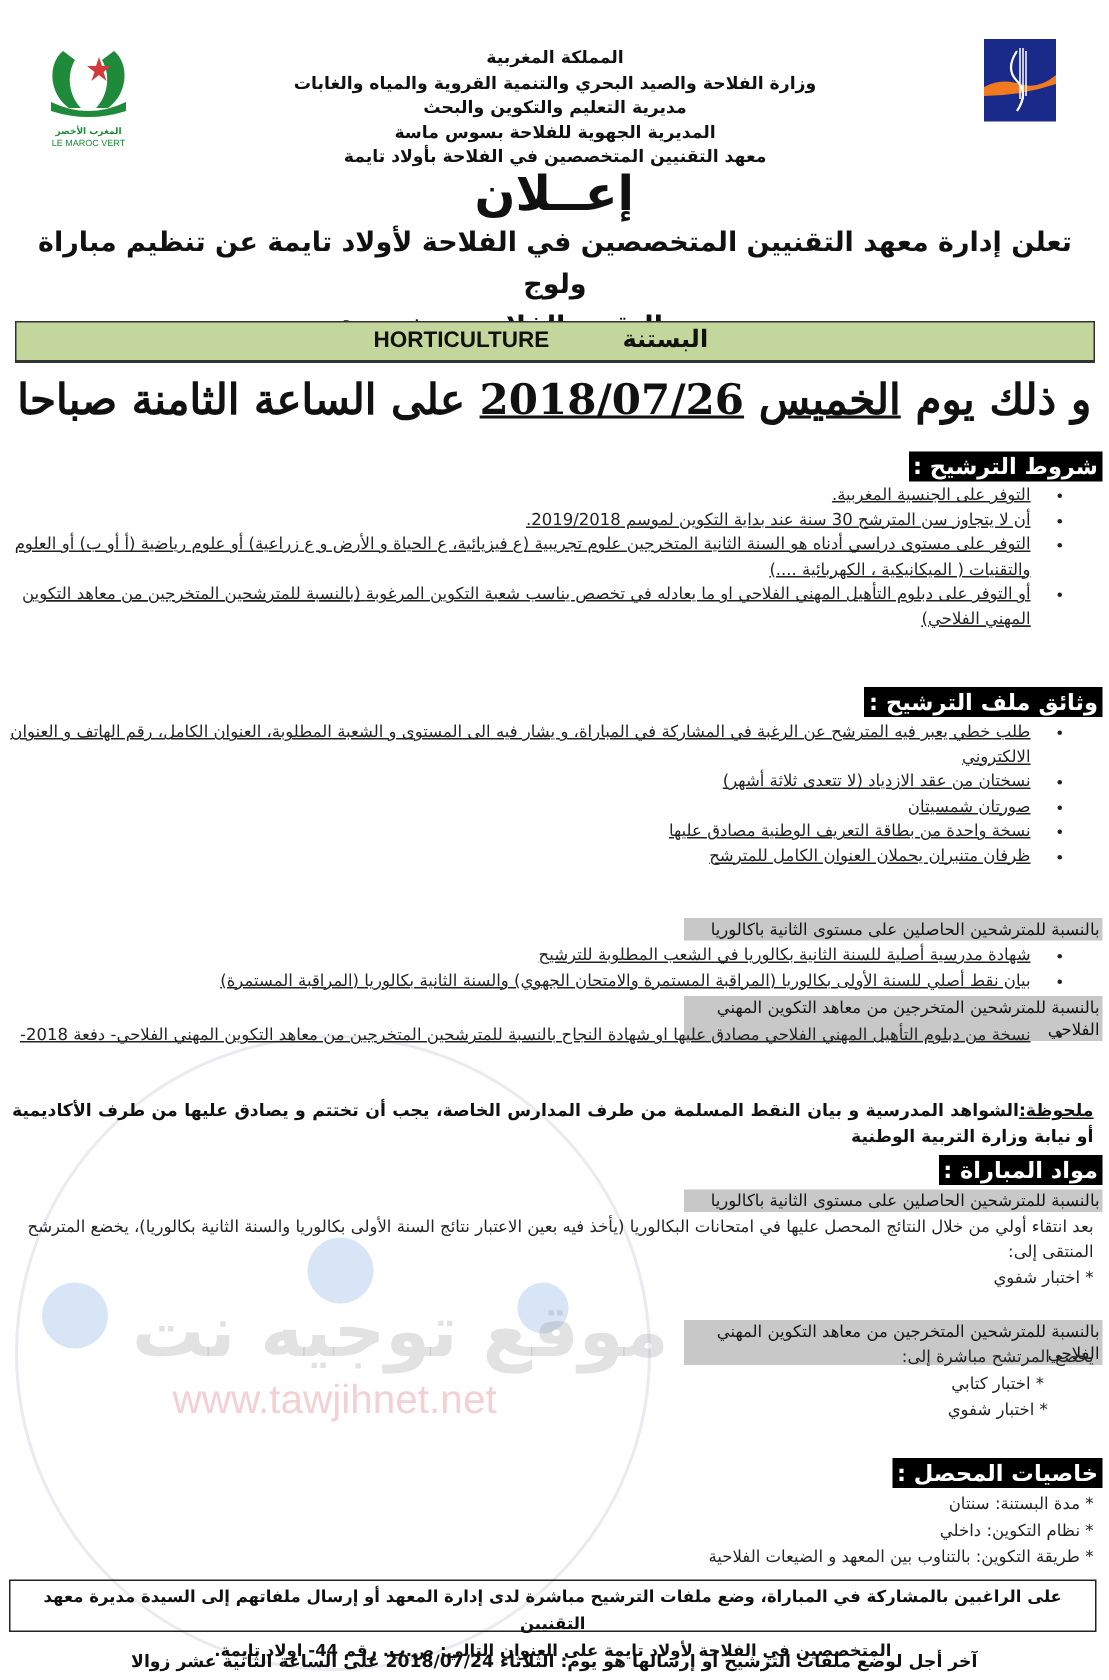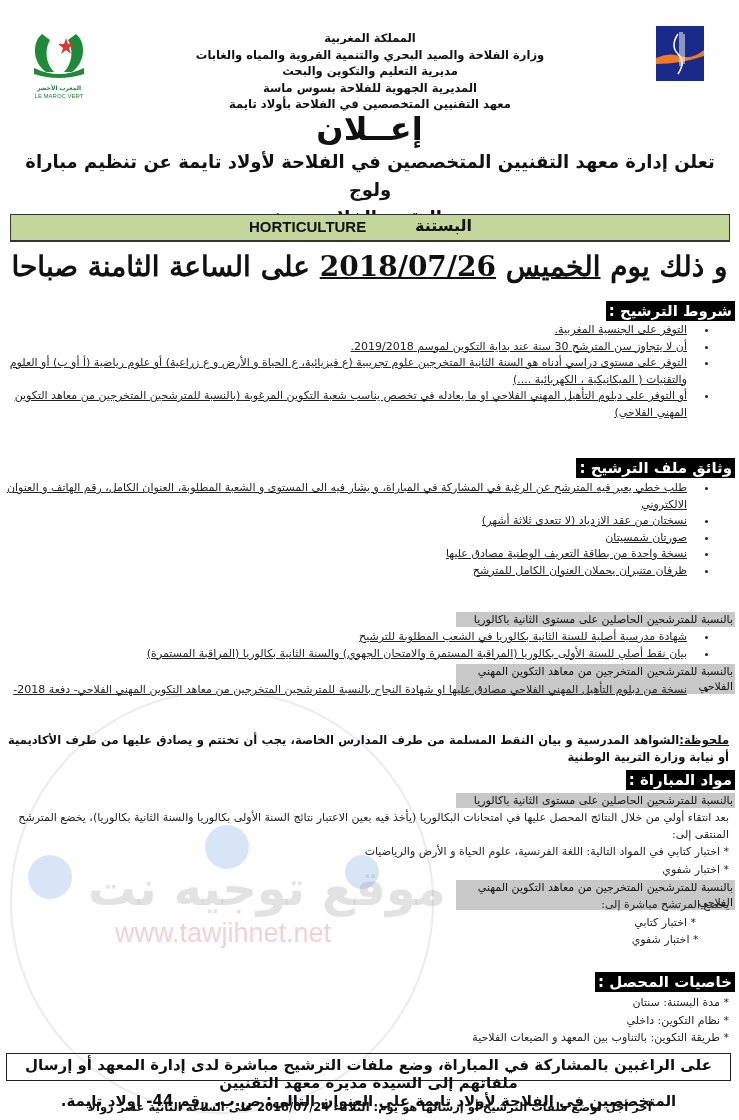--- a/index.html
+++ b/index.html
@@ -15,21 +15,21 @@
   .date-line { position:absolute; top:248px; left:0; width:739px; text-align:center; direction:rtl; font-weight:bold; font-size:28px; line-height:38px; font-family:"DejaVu Serif", serif; }
   .date-line u { text-decoration-thickness:2px; }
   .section-head { position:absolute; right:4px; background:#000; color:#fff; font-weight:bold; font-size:15px; line-height:20px; padding:0 3px; direction:rtl; }
   ul.bul { position:absolute; right:18px; margin:0; padding:0 26px 0 0; direction:rtl; list-style:disc; font-size:11px; line-height:16.5px; color:#222; }
   ul.bul li { padding-right:8px;text-decoration:underline; }
   .u { text-decoration:underline; }
   .grey-band { position:absolute; right:4px; background:#c8c8c8; font-size:11px; line-height:15px; direction:rtl; padding:0 2px; color:#111; }
   .para { position:absolute; right:10px; direction:rtl; font-size:11px; line-height:17px; color:#222; }
   .note { position:absolute; right:10px; left:8px; direction:rtl; font-size:11.5px; line-height:17px; font-weight:bold; color:#111; text-align:justify; }
   .star-list { position:absolute; right:10px; direction:rtl; font-size:11px; line-height:17.5px; color:#222; }
-  .final-box { position:absolute; top:1053px; left:6px; width:725px; height:28px; border:1.5px solid #222; direction:rtl; text-align:center; font-weight:bold; font-size:15px; line-height:18px; padding-top:2px; box-sizing:border-box; }
+  .final-box { position:absolute; top:1053px; left:6px; width:725px; height:35px; border:1.5px solid #222; direction:rtl; text-align:center; font-weight:bold; font-size:11px; line-height:18px; padding-top:2px; box-sizing:border-box; }
   .deadline { position:absolute; top:1098px; left:0; width:739px; text-align:center; direction:rtl; font-weight:bold; font-size:11.5px; line-height:18px; }
   .watermark-circle { position:absolute; left:10px; top:690px; width:420px; height:420px; border-radius:50%; border:2px solid rgba(170,170,200,0.25); }
   .watermark-text { position:absolute; left:88px; top:860px; font-size:48px; font-weight:bold; color:rgba(150,150,150,0.28); direction:rtl; }
   .watermark-url { position:absolute; left:115px; top:918px; font-family:"Liberation Sans", sans-serif; font-size:27px; color:rgba(220,120,130,0.35); }
   .watermark-dot { position:absolute; border-radius:50%; background:rgba(140,180,230,0.35); }
 </style>
 </head>
 <body>
 
 <div class="watermark-circle"></div>
@@ -113,21 +113,20 @@
   <li>نسخة من دبلوم التأهيل المهني الفلاحي مصادق عليها او شهادة النجاح بالنسبة للمترشحين المتخرجين من معاهد التكوين المهني الفلاحي- دفعة 2018-</li>
 </ul>
 <div class="note" style="top:732px;">
   <span class="u">ملحوظة:</span><span>الشواهد المدرسية و بيان النقط المسلمة من طرف المدارس الخاصة، يجب أن تختتم و يصادق عليها من طرف الأكاديمية أو نيابة وزارة التربية الوطنية</span>
 </div>
 
 <div class="section-head" style="top:770px;">مواد المباراة :</div>
 <div class="grey-band" style="top:793px;width:275px;">بالنسبة للمترشحين الحاصلين على مستوى الثانية باكالوريا</div>
 <div class="para" style="top:809px;width:720px;">بعد انتقاء أولي من خلال النتائج المحصل عليها في امتحانات البكالوريا (يأخذ فيه بعين الاعتبار نتائج السنة الأولى بكالوريا والسنة الثانية بكالوريا)، يخضع المترشح المنتقى إلى:</div>
 <div class="star-list" style="top:843px;">
-  <div>* اختبار كتابي في المواد التالية: اللغة الفرنسية، علوم الحياة و الأرض والرياضيات</div>
   <div>* اختبار شفوي</div>
 </div>
 <div class="grey-band" style="top:880px;width:275px;">بالنسبة للمترشحين المتخرجين من معاهد التكوين المهني الفلاحي</div>
 <div class="star-list" style="top:896px;text-align:center;">
   <div>يخضع المرتشح مباشرة إلى:</div>
   <div>* اختبار كتابي</div>
   <div>* اختبار شفوي</div>
 </div>
 
 <div class="section-head" style="top:972px;">خاصيات المحصل :</div>

